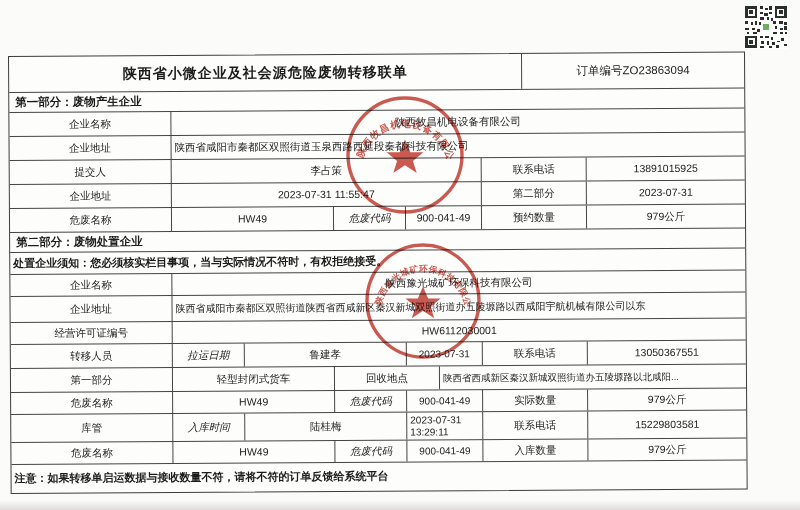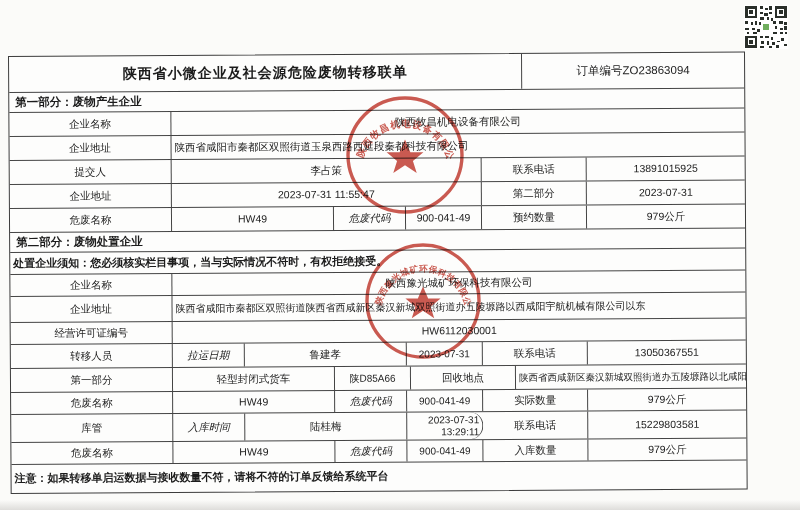--- a/index.html
+++ b/index.html
@@ -25,21 +25,21 @@
   .row { display:flex; border-bottom:1px solid #444; }
   .row:last-child { border-bottom:none; }
   .cell {
     border-right:1px solid #444;
     display:flex; align-items:center; justify-content:center;
     font-size:10.5px; line-height:1.2; padding:1px 3px;
     overflow:hidden; white-space:nowrap;
   }
   .cell:last-child { border-right:none; }
   .cell.left { justify-content:flex-start; text-align:left; }
-  .cell.wrap { white-space:normal; text-align:right;border-radius:13px; }
+  .cell.wrap { white-space:normal; text-align:left; }
   .lab  { width:162px; flex:none; }
   .b6   { width:162px; flex:none; }
   .c6   { width:72px;  flex:none;font-style:italic; }
   .d6   { width:76px;  flex:none; }
   .e6   { width:105px; flex:none; }
   .v4   { width:310px; flex:none; }
   .l4   { width:105px; flex:none; }
   .fill { flex:1; min-width:0; }
   .h20 { height:20px; } .h22 { height:22px; } .h24 { height:24px; }
   .h26 { height:26px; } .h28 { height:28px; } .h36 { height:36px; }
@@ -179,21 +179,20 @@
     <div class="cell c6">拉运日期</div>
     <div class="cell b6">鲁建孝</div>
     <div class="cell d6" style="font-size:10px;">2023-07-31</div>
     <div class="cell e6">联系电话</div>
     <div class="cell fill">13050367551</div>
   </div>
 
   <div class="row h24">
     <div class="cell lab">第一部分</div>
     <div class="cell b6">轻型封闭式货车</div>
-    <div class="cell d6" style="font-size:10px;">陕D85A66</div>
     <div class="cell e6">回收地点</div>
     <div class="cell fill left" style="font-size:9.5px;">陕西省西咸新区秦汉新城双照街道办五陵塬路以北咸阳...</div>
   </div>
 
   <div class="row h22">
     <div class="cell lab">危废名称</div>
     <div class="cell b6">HW49</div>
     <div class="cell c6">危废代码</div>
     <div class="cell d6" style="font-size:10px;">900-041-49</div>
     <div class="cell e6">实际数量</div>

